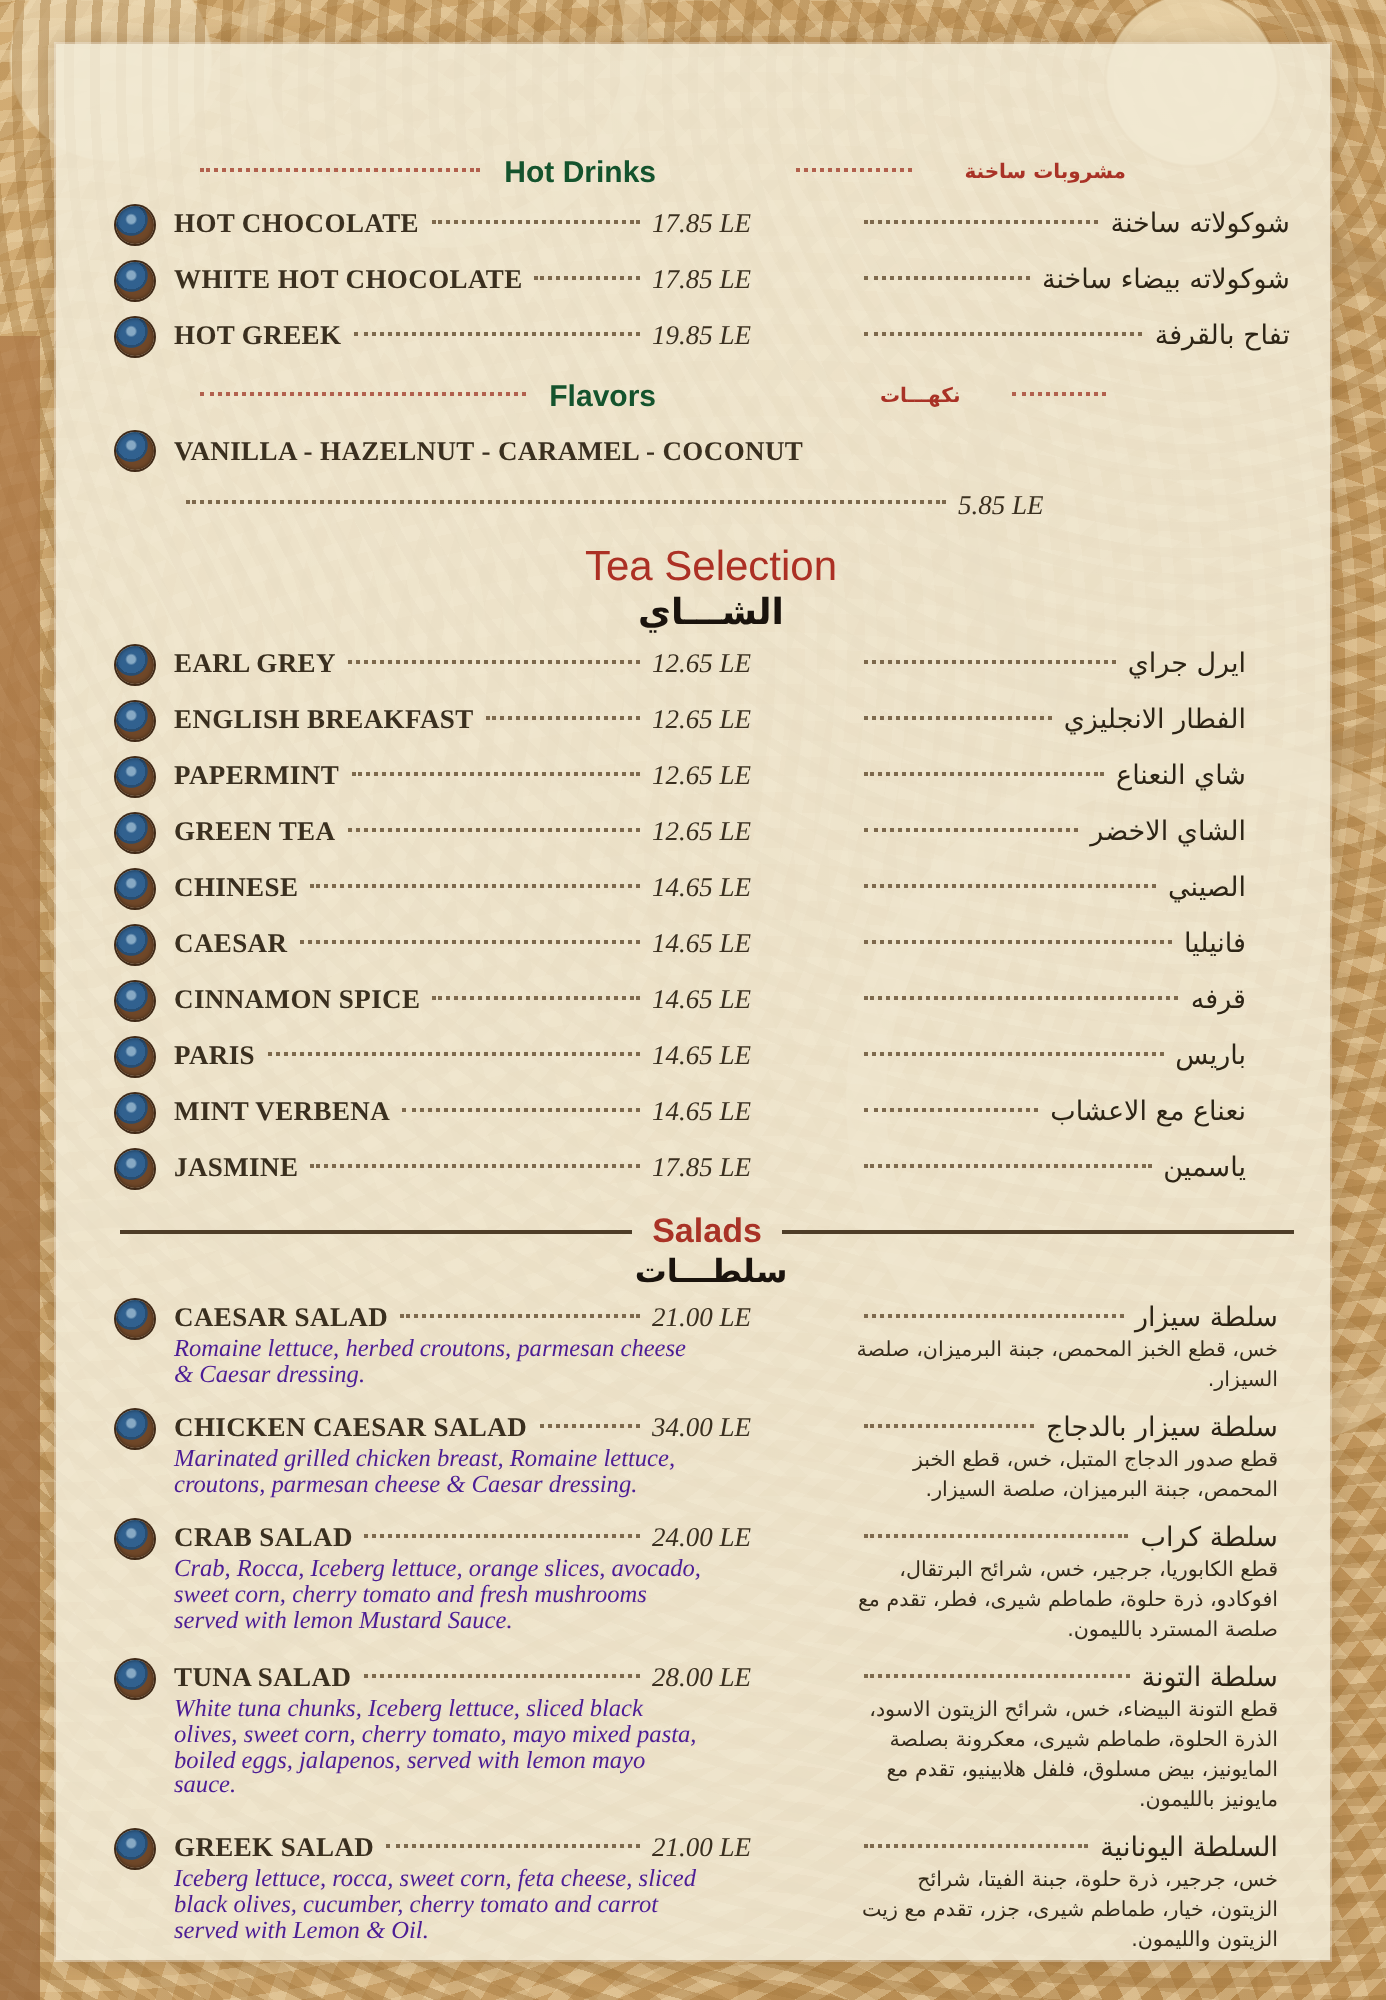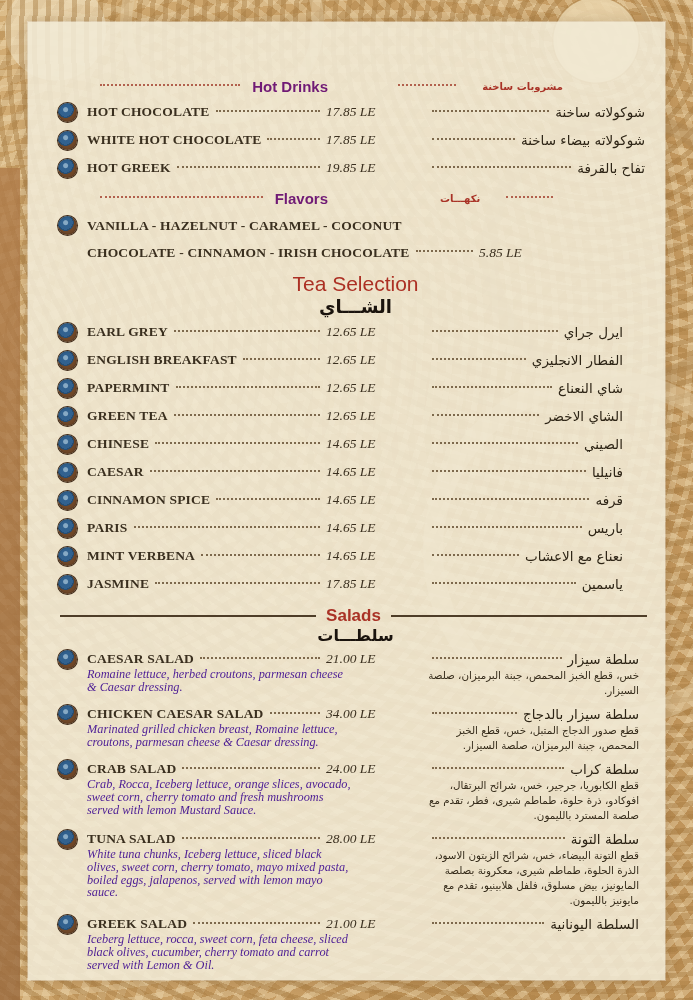--- a/index.html
+++ b/index.html
@@ -45,21 +45,21 @@
     font-size:13.5px;color:#3a2f1f;white-space:nowrap;letter-spacing:.2px;}
   .price{font-family:"Liberation Serif",serif;font-style:italic;font-weight:500;
     font-size:13.5px;color:#3a2f1f;width:66px;text-align:left;white-space:nowrap;}
   .name-ar{font-family:"DejaVu Sans",sans-serif;font-size:13.5px;font-weight:500;
     color:#2d2415;white-space:nowrap;}
   .lead{flex:1;height:0;border-bottom:2px dotted #6a5437;margin:0 6px 3px 6px;opacity:.85;}
   .lead.red{border-bottom-color:#a84a38;}
   
   .hdr-row{display:flex;align-items:center;height:24px;}
   .hdr-en{width:334px;display:flex;align-items:center;padding-left:36px;box-sizing:border-box;}
-  .hdr-title{color:#701a75;font-size:15px;font-weight:700;white-space:nowrap;margin:0 6px;}
+  .hdr-title{color:#14532d;font-size:15px;font-weight:700;white-space:nowrap;margin:0 6px;}
   .hdr-en .hdr-title{margin-right:64px;}
   .hdr-ar{flex:1;display:flex;align-items:center;direction:rtl;padding-right:70px;}
   .hdr-ar-ltr{flex:1;display:flex;align-items:center;direction:ltr;padding-left:28px;}
   .hdr-ar-ltr .lead{margin-right:100px;}
   .hdr-title-ar{color:#a93226;font-size:10px;font-weight:700;white-space:nowrap;margin:0 20px;
     font-family:"DejaVu Sans",sans-serif;}
   
   .flavor-line1{display:flex;align-items:center;height:27px;margin-top:2px;}
   .flavor-line2{display:flex;align-items:center;height:27px;margin-left:29px;margin-right:108px;}
   
@@ -153,21 +153,20 @@
       <span class="hdr-title-ar">نكهـــات</span>
       <span class="lead red"></span>
     </div>
   </div>
 
   <div class="flavor-line1">
     <span class="badge"></span>
     <span class="name-en">VANILLA - HAZELNUT - CARAMEL - COCONUT</span>
   </div>
   <div class="flavor-line2">
-    <span class="name-en">CHOCOLATE - CINNAMON - IRISH CHOCOLATE</span>
     <span class="lead"></span>
     <span class="price">5.85 LE</span>
   </div>
 
   <div class="center-title">
     <div class="title-en">Tea Selection</div>
     <div class="title-ar">الشـــاي</div>
   </div>
 
   <div class="tea">
@@ -384,16 +383,17 @@
         <span class="lead"></span>
         <span class="price">21.00 LE</span>
       </div>
       <div class="desc-en">Iceberg lettuce, rocca, sweet corn, feta cheese, sliced black olives, cucumber, cherry tomato and carrot served with Lemon &amp; Oil.</div>
     </div>
     <div class="salad-ar">
       <div class="salad-top">
         <span class="name-ar">السلطة اليونانية</span>
         <span class="lead"></span>
       </div>
+      <div class="desc-ar">خس، جرجير، ذرة حلوة، جبنة الفيتا، شرائح الزيتون، خيار، طماطم شيرى، جزر، تقدم مع زيت الزيتون والليمون.</div>
     </div>
   </div>
 
 </div>
 
 </body></html>

